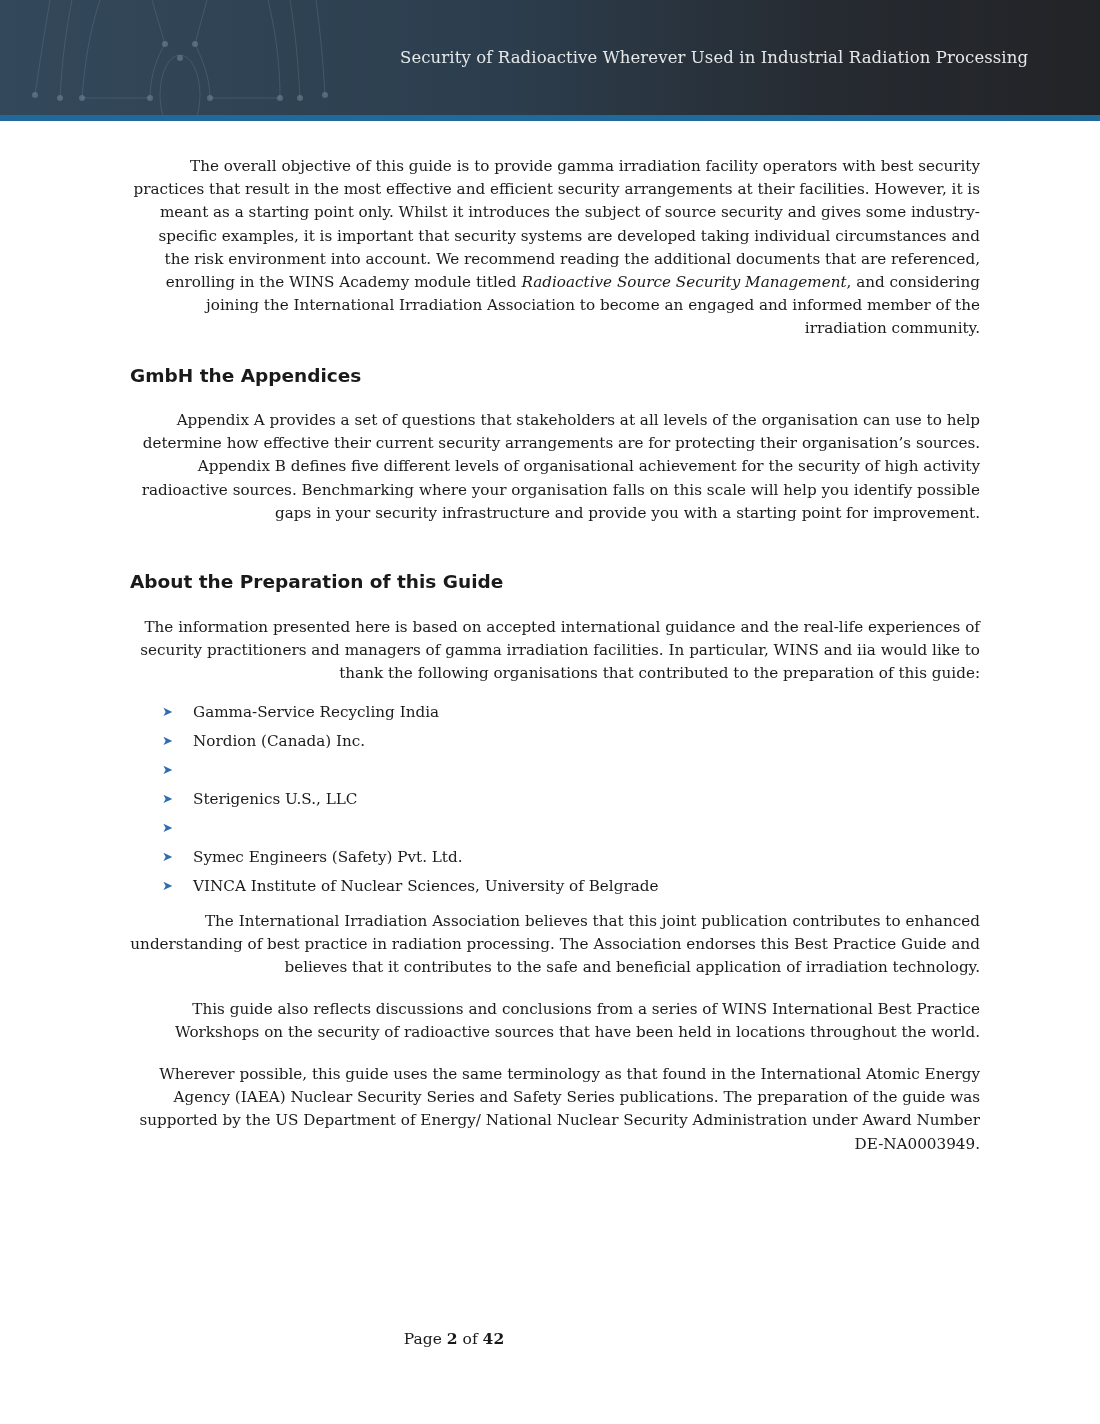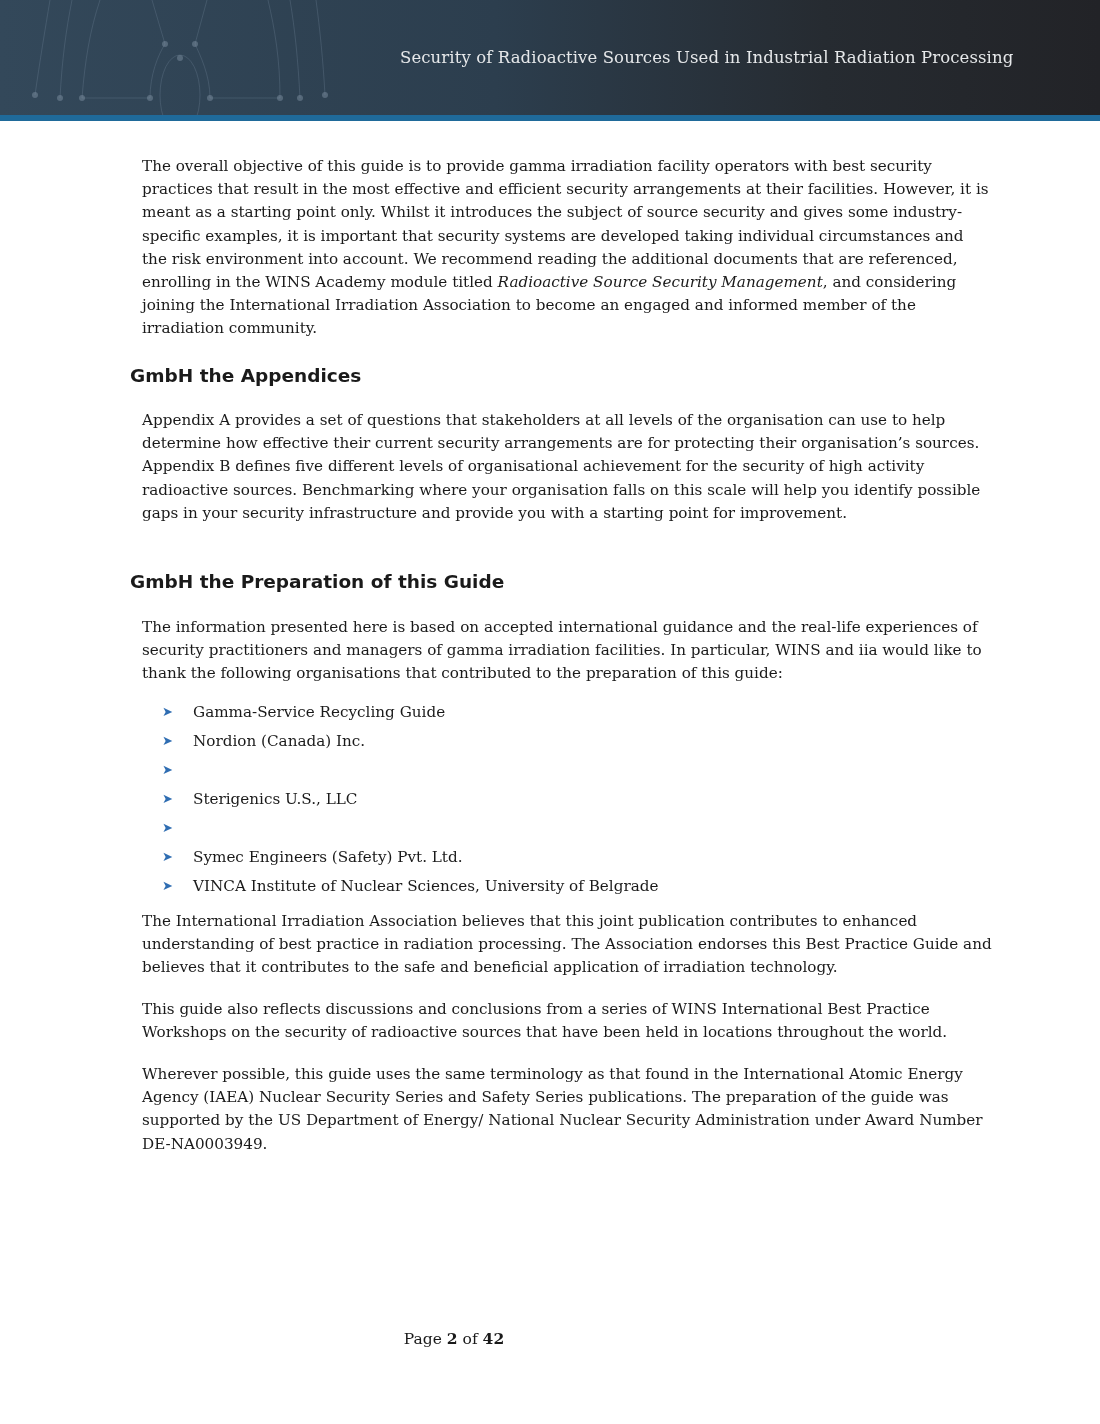--- a/index.html
+++ b/index.html
@@ -8,21 +8,21 @@
   .banner { position:absolute; left:0; top:0; width:1100px; height:115px;
             background: linear-gradient(90deg, #33485a 0%, #2c3e4e 45%, #262b31 75%, #222327 100%); overflow:hidden; }
   .banner svg { position:absolute; left:0; top:0; }
   .banner-stripe { position:absolute; left:0; top:115px; width:1100px; height:6px; background:#1f6a9a; }
   .banner-title { position:absolute; left:400px; top:48px; font-family:"DejaVu Serif", serif; font-size:16.5px;
                   color:#e6e8ea; letter-spacing:0.1px; white-space:nowrap; }
   .content { position:absolute; left:130px; top:155px; width:850px; }
   p { margin:0; font-size:15.2px; line-height:23.2px; }
   .para1 { position:absolute; left:0; top:0; }
   h2 { margin:0; font-family:"DejaVu Sans", sans-serif; font-weight:bold; font-size:18.5px; color:#1a1a1a; position:absolute; left:0; }
-  .abs { position:absolute; left:12px; width:850px; }
+  .abs { position:absolute; left:0; width:850px;text-align:right; }
   ul.bullets { list-style:none; margin:0; padding:0; position:absolute; left:0; top:542px; width:850px; }
   ul.bullets li { height:29px; display:flex; align-items:center; font-size:15.2px; }
   .arrow { width:16px; margin-left:32px; margin-right:15px; color:#2f6db2; font-size:13px; font-family:"DejaVu Sans", sans-serif; }
   .footer { position:absolute; left:0; width:908px; top:1329px; text-align:center; font-size:15.5px; }
   .footer b { font-weight:bold; }
 </style>
 </head>
 <body>
 
 <div class="banner">
@@ -47,39 +47,39 @@
       <circle cx="150" cy="98" r="3"></circle>
         <circle cx="165" cy="44" r="3"></circle>
         <circle cx="195" cy="44" r="3"></circle>
       <circle cx="210" cy="98" r="3"></circle>
         <circle cx="280" cy="98" r="3"></circle>
         <circle cx="300" cy="98" r="3"></circle>
       <circle cx="325" cy="95" r="3"></circle>
         <circle cx="180" cy="58" r="3"></circle>
     </g>
   </svg>
-  <div class="banner-title">Security of Radioactive Sources Used in Industrial Radiation Processing</div>
+  <div class="banner-title">Security of Radioactive Wherever Used in Industrial Radiation Processing</div>
 </div>
 <div class="banner-stripe"></div>
 
 <div class="content">
   <p class="para1 abs" style="top:0;">
     <span>The overall objective of this guide is to provide gamma irradiation facility operators with best security practices that result in the most effective and efficient security arrangements at their facilities. However, it is meant as a starting point only. Whilst it introduces the subject of source security and gives some industry-specific examples, it is important that security systems are developed taking individual circumstances and the risk environment into account. We recommend reading the additional documents that are referenced, enrolling in the WINS Academy module titled </span><em>Radioactive Source Security Management</em><span>, and considering joining the International Irradiation Association to become an engaged and informed member of the irradiation community.</span>
   </p>
 
   <h2 style="top:210px;">GmbH the Appendices</h2>
   <p class="abs" style="top:254px;">Appendix A provides a set of questions that stakeholders at all levels of the organisation can use to help determine how effective their current security arrangements are for protecting their organisation’s sources. Appendix B defines five different levels of organisational achievement for the security of high activity radioactive sources. Benchmarking where your organisation falls on this scale will help you identify possible gaps in your security infrastructure and provide you with a starting point for improvement.</p>
 
-  <h2 style="top:416px;">GmbH the Preparation of this Guide</h2>
+  <h2 style="top:416px;">About the Preparation of this Guide</h2>
   <p class="abs" style="top:461px;">The information presented here is based on accepted international guidance and the real-life experiences of security practitioners and managers of gamma irradiation facilities. In particular, WINS and iia would like to thank the following organisations that contributed to the preparation of this guide:</p>
 
   <ul class="bullets">
     <li>
         <span class="arrow">➤</span>
-        <span>Gamma-Service Recycling Guide</span>
+        <span>Gamma-Service Recycling India</span>
       </li>
     <li>
         <span class="arrow">➤</span>
         <span>Nordion (Canada) Inc.</span>
       </li>
     <li>
         <span class="arrow">➤</span>
       </li>
     <li>
         <span class="arrow">➤</span>

